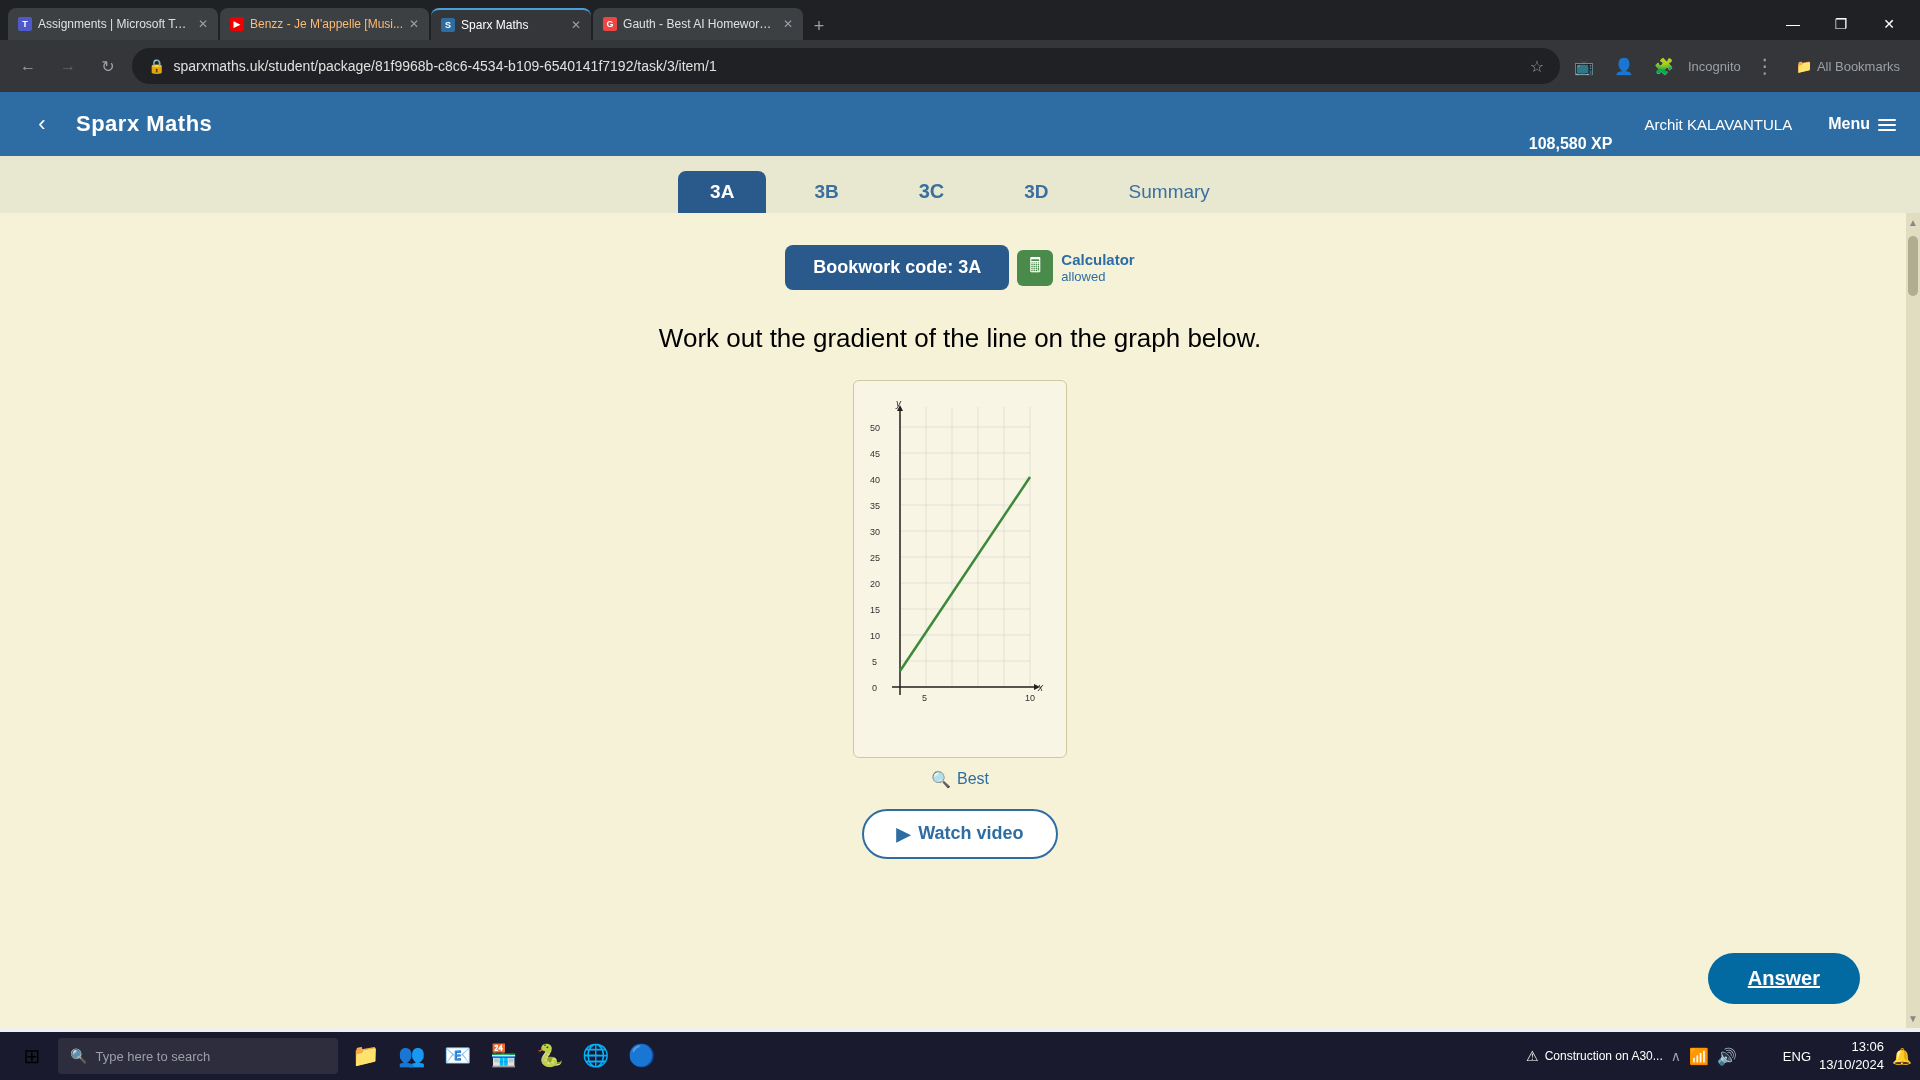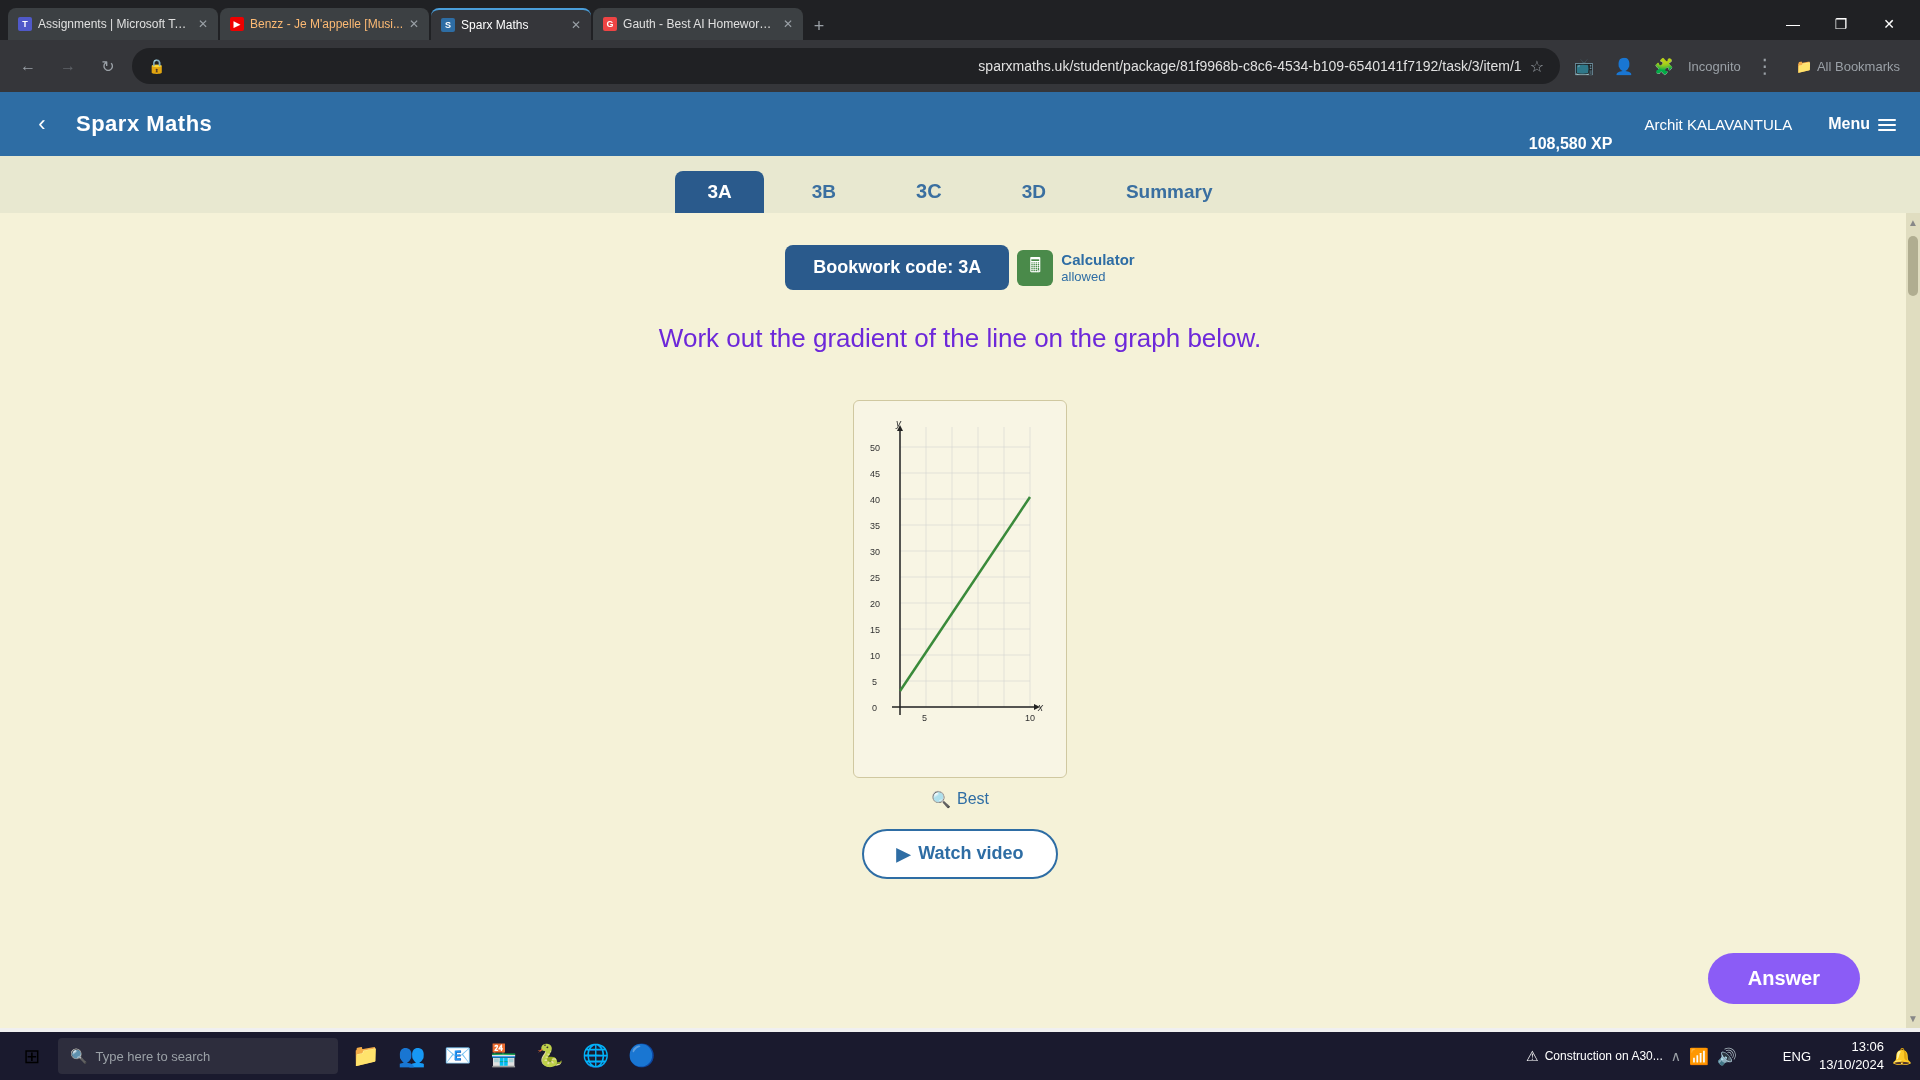--- a/index.html
+++ b/index.html
@@ -41,21 +41,21 @@
     <div style="width:46px;height:32px;display:flex;align-items:center;justify-content:center;color:#fff;font-size:14px;cursor:pointer;">❐</div>
     <div style="width:46px;height:32px;display:flex;align-items:center;justify-content:center;color:#fff;font-size:14px;cursor:pointer;">✕</div>
   </div>
 
   <div style="display:flex;align-items:center;height:52px;background:#35363a;padding:0 12px;gap:8px;">
     <div style="width:32px;height:32px;display:flex;align-items:center;justify-content:center;color:#9aa0a6;font-size:16px;cursor:pointer;border-radius:50%;">←</div>
     <div style="width:32px;height:32px;display:flex;align-items:center;justify-content:center;color:#5f6368;font-size:16px;cursor:pointer;border-radius:50%;">→</div>
     <div style="width:32px;height:32px;display:flex;align-items:center;justify-content:center;color:#9aa0a6;font-size:16px;cursor:pointer;border-radius:50%;">↻</div>
     <div style="flex:1;height:36px;background:#202124;border-radius:18px;display:flex;align-items:center;padding:0 16px;gap:8px;">
       <span style="color:#9aa0a6;font-size:14px;">🔒</span>
-      <span style="color:#e0e0e0;font-size:14px;flex:1;text-align:right;">sparxmaths.uk/student/package/81f9968b-c8c6-4534-b109-6540141f7192/task/3/item/1</span>
+      <span style="color:#e0e0e0;font-size:14px;flex:1;">sparxmaths.uk/student/package/81f9968b-c8c6-4534-b109-6540141f7192/task/3/item/1</span>
       <span style="color:#9aa0a6;font-size:16px;cursor:pointer;">☆</span>
     </div>
     <div style="width:32px;height:32px;display:flex;align-items:center;justify-content:center;color:#9aa0a6;font-size:16px;cursor:pointer;border-radius:50%;">📺</div>
     <div style="width:32px;height:32px;display:flex;align-items:center;justify-content:center;color:#9aa0a6;font-size:16px;cursor:pointer;border-radius:50%;">👤</div>
     <div style="width:32px;height:32px;display:flex;align-items:center;justify-content:center;color:#9aa0a6;font-size:16px;cursor:pointer;border-radius:50%;">🧩</div>
     <div style="color:#9aa0a6;font-size:13px;">Incognito</div>
     <div style="width:32px;height:32px;display:flex;align-items:center;justify-content:center;color:#9aa0a6;font-size:20px;cursor:pointer;border-radius:50%;">⋮</div>
     <div style="display:flex;align-items:center;gap:4px;color:#9aa0a6;font-size:13px;padding:4px 8px;border-radius:4px;cursor:pointer;">
       <span>📁</span>
       <span>All Bookmarks</span>
@@ -87,21 +87,21 @@
     </div>
     <div style="padding:10px 32px;border-radius:8px 8px 0 0;font-size:19px;font-weight:600;cursor:pointer;color:#3a6fa0;background:transparent;">
       <span>3B</span>
     </div>
     <div style="padding:10px 32px;border-radius:8px 8px 0 0;font-size:20px;font-weight:600;cursor:pointer;color:#3a6fa0;background:transparent;">
       <span>3C</span>
     </div>
     <div style="padding:10px 32px;border-radius:8px 8px 0 0;font-size:19px;font-weight:600;cursor:pointer;color:#3a6fa0;background:transparent;">
       <span>3D</span>
     </div>
-    <div style="padding:10px 32px;border-radius:8px 8px 0 0;font-size:19px;font-weight:700;cursor:pointer;color:#3a6fa0;background:transparent;">
+    <div style="padding:10px 32px;border-radius:8px 8px 0 0;font-size:19px;font-weight:400;cursor:pointer;color:#3a6fa0;background:transparent;">
       <span>Summary</span>
     </div>
   </div>
 
   <div style="background:#f5f2d8;flex:1;display:flex;flex-direction:column;align-items:center;padding:32px 0 80px 0;position:relative;">
 
     <div style="position:absolute;right:0;top:0;bottom:0;width:14px;background:#e0ddc0;display:flex;flex-direction:column;align-items:center;">
       <div style="color:#888;font-size:10px;padding:4px;cursor:pointer;">▲</div>
       <div style="width:10px;height:60px;background:#b0ad90;border-radius:5px;margin:4px 0;cursor:pointer;"></div>
       <div style="color:#888;font-size:10px;padding:4px;cursor:pointer;margin-top:auto;">▼</div>
@@ -111,21 +111,21 @@
       <div style="background:#2a5a8c;color:#fff;padding:12px 28px;border-radius:8px;font-size:18px;font-weight:600;">Bookwork code: 3A</div>
       <div style="display:flex;align-items:center;gap:8px;">
         <div style="width:36px;height:36px;background:#4a8a4a;border-radius:6px;display:flex;align-items:center;justify-content:center;color:#fff;font-size:20px;">🖩</div>
         <div style="display:flex;flex-direction:column;">
           <span style="color:#2e6da4;font-size:15px;font-weight:600;line-height:1.2;">Calculator</span>
           <span style="color:#2e6da4;font-size:13px;line-height:1.2;">allowed</span>
         </div>
       </div>
     </div>
 
-    <div style="font-size:26px;color:#6d28d9;line-height:1.6;margin-bottom:40px;max-width:900px;">
+    <div style="font-size:26px;color:#000000;line-height:1.6;margin-bottom:20px;max-width:900px;">
       <div>Work out the gradient of the line on the graph below.</div>
     </div>
 
     <div style="background:#f8f5e4;border:1px solid #d0c8a0;border-radius:6px;padding:16px;margin-bottom:12px;">
       <svg width="180" height="340" viewBox="0 0 180 340">
 
         <line x1="30" y1="10" x2="30" y2="290" stroke="#ccc" stroke-width="0.5"></line>
         <line x1="56" y1="10" x2="56" y2="290" stroke="#ccc" stroke-width="0.5"></line>
         <line x1="82" y1="10" x2="82" y2="290" stroke="#ccc" stroke-width="0.5"></line>
         <line x1="108" y1="10" x2="108" y2="290" stroke="#ccc" stroke-width="0.5"></line>
@@ -177,21 +177,21 @@
     <div style="color:#2e6da4;font-size:16px;cursor:pointer;display:flex;align-items:center;gap:6px;margin-bottom:20px;">
       <span style="font-size:16px;">🔍</span>
       <span>Best</span>
     </div>
 
     <div style="display:flex;align-items:center;gap:8px;padding:12px 32px;border:2px solid #2e6da4;border-radius:28px;background:#fff;color:#2e6da4;font-size:18px;font-weight:600;cursor:pointer;">
       <span style="font-size:18px;">▶</span>
       <span>Watch video</span>
     </div>
 
-    <div style="position:absolute;bottom:24px;right:60px;background:#8b5cf6;color:#fff;padding:14px 40px;border-radius:28px;font-size:20px;font-weight:700;cursor:pointer;">
+    <div style="position:absolute;bottom:24px;right:60px;background:#0369a1;color:#fff;padding:14px 40px;border-radius:28px;font-size:20px;font-weight:700;cursor:pointer;text-decoration:underline;">
       <span>Answer</span>
     </div>
   </div>
 </div>
 
 <div style="position:fixed;bottom:0;left:0;right:0;height:48px;background:#1a1a2e;display:flex;align-items:center;padding:0 8px;gap:2px;z-index:200;">
   <div style="width:48px;height:48px;display:flex;align-items:center;justify-content:center;cursor:pointer;">
     <span style="font-size:20px;">⊞</span>
   </div>
   <div style="width:280px;height:36px;background:#2d2d3d;border-radius:4px;display:flex;align-items:center;padding:0 12px;gap:8px;cursor:text;">

